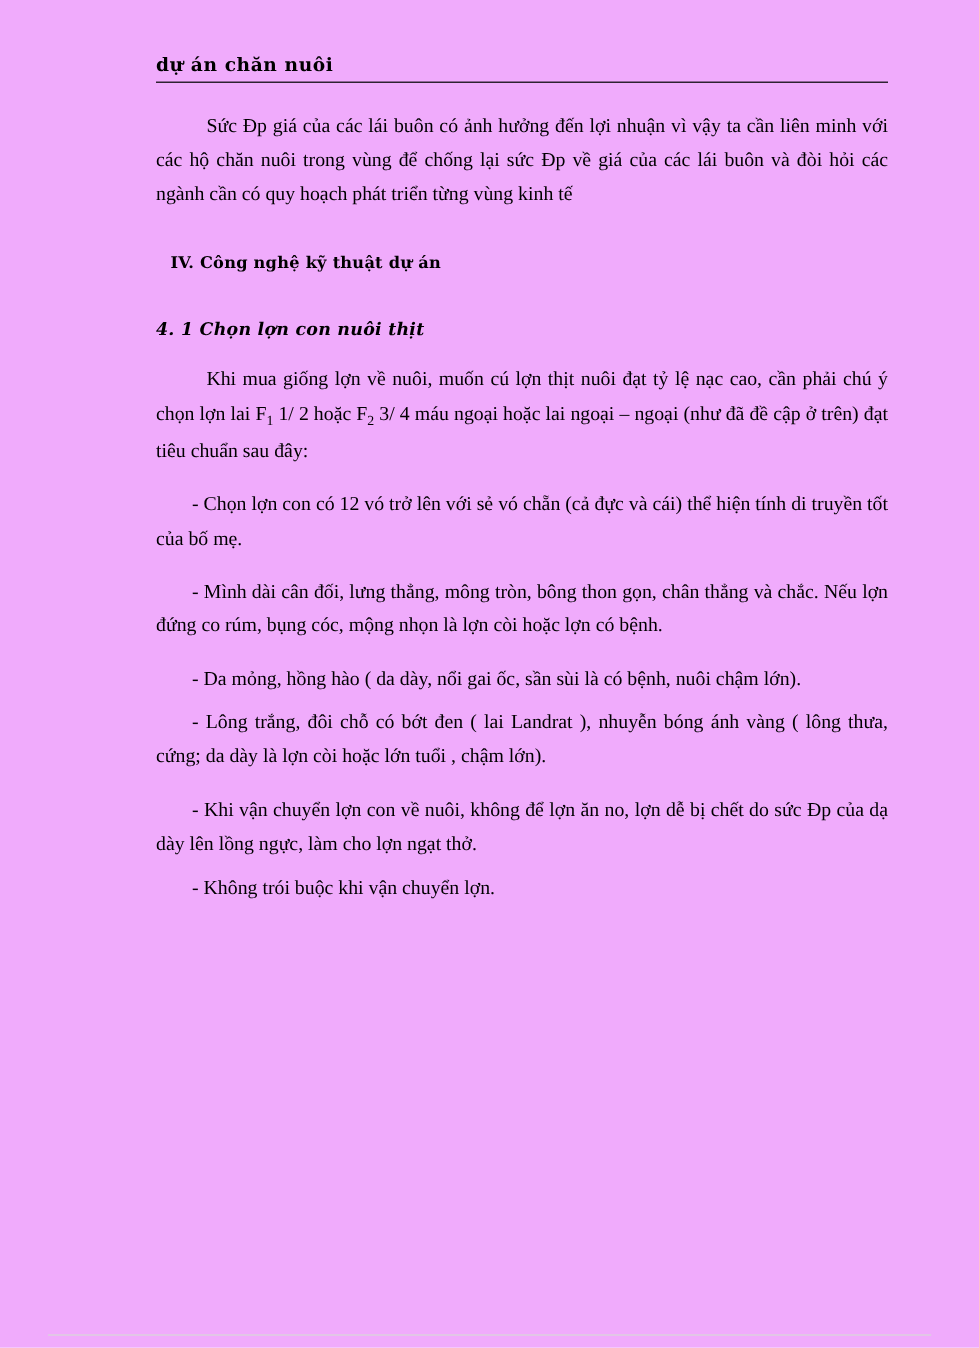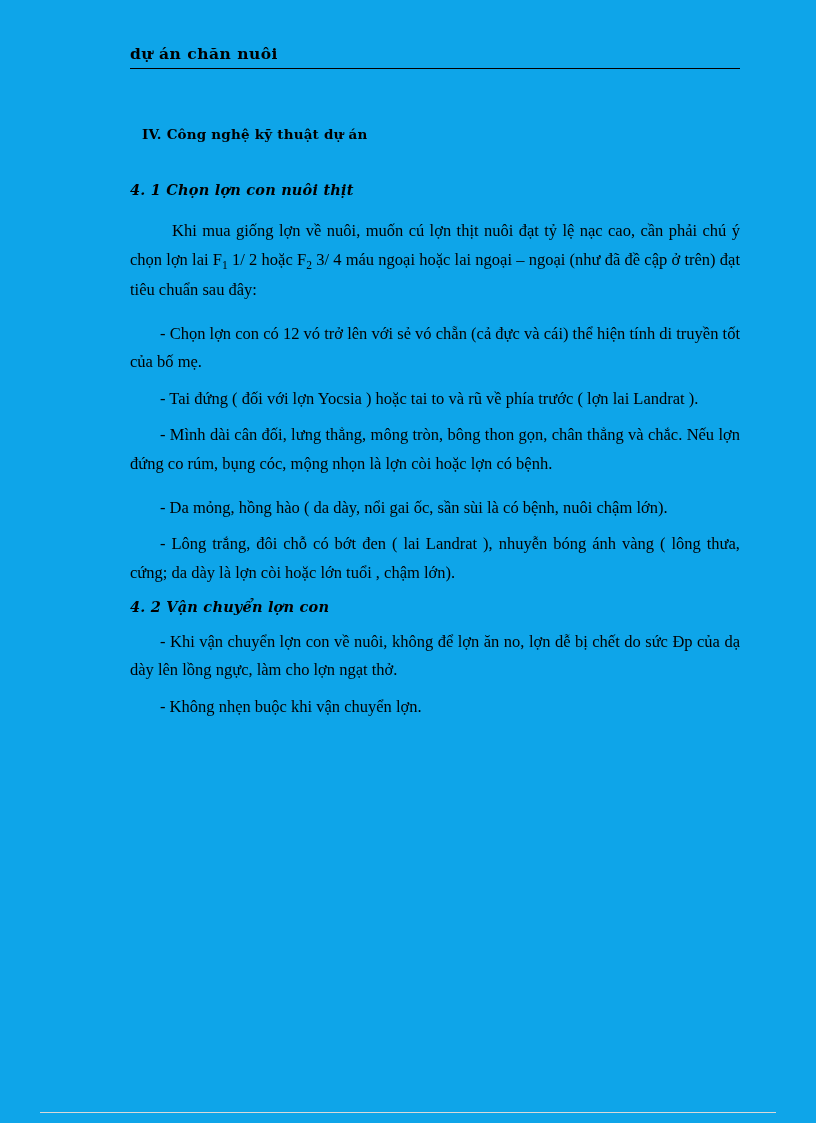--- a/index.html
+++ b/index.html
@@ -13,21 +13,21 @@
     font-family: "Liberation Serif", serif;
     color: #000000;
     position: relative;
     overflow: hidden;
   }
   .page {
     position: absolute;
     top: 0; left: 0;
     width: 816px;
     height: 1123px;
-    background: #0ea5e9;
+    background: #f0abfc;
   }
   .content {
     position: absolute;
     left: 130px;
     top: 44px;
     width: 610px;
   }
   .header-title {
     font-family: "DejaVu Serif", serif;
     font-size: 15.5px;
@@ -87,55 +87,54 @@
 </head>
 <body>
 
 <div class="page">
 
   <div class="content">
 
     <div class="header-title">dự án chăn nuôi</div>
     <div class="header-rule"></div>
 
+    <p class="indent">Sức Đp giá của các lái buôn có ảnh hưởng đến lợi nhuận vì vậy ta cần liên minh với các hộ chăn nuôi trong vùng để chống lại sức Đp về giá của các lái buôn và đòi hỏi các ngành cần có quy hoạch phát triển từng vùng kinh tế</p>
 
     <div class="gap-lg"></div>
     <p class="sec-heading">IV. Công nghệ kỹ thuật dự án</p>
 
     <div class="gap-lg"></div>
     <p class="sub-heading">4. 1 Chọn lợn con nuôi thịt</p>
 
     <div class="gap-md"></div>
     <p class="indent"><span>Khi mua giống lợn về nuôi, muốn cú lợn thịt nuôi đạt tỷ lệ nạc cao, cần phải chú ý chọn lợn lai F</span><sub>1</sub><span> 1/ 2 hoặc F</span><sub>2</sub><span> 3/ 4 máu ngoại hoặc lai ngoại – ngoại (như đã đề cập ở trên) đạt tiêu chuẩn sau đây:</span></p>
 
     <div class="gap-sm"></div>
 
     <div class="gap-sm"></div>
     <p class="dash">- Chọn lợn con có 12 vó trở lên với sẻ vó chẵn (cả đực và cái) thể hiện tính di truyền tốt của bố mẹ.</p>
 
     <div class="gap-sm"></div>
-    <p class="dash">- Tai đứng ( đối với lợn Yocsia ) hoặc tai to và rũ về phía trước ( lợn lai Landrat ).</p>
 
     <div class="gap-sm"></div>
     <p class="dash">- Mình dài cân đối, lưng thẳng, mông tròn, bông thon gọn, chân thẳng và chắc. Nếu lợn đứng co rúm, bụng cóc, mộng nhọn là lợn còi hoặc lợn có bệnh.</p>
 
     <div class="gap-sm"></div>
 
     <div class="gap-sm"></div>
     <p class="dash">- Da mỏng, hồng hào ( da dày, nổi gai ốc, sần sùi là có bệnh, nuôi chậm lớn).</p>
 
     <div class="gap-sm"></div>
     <p class="dash">- Lông trắng, đôi chỗ có bớt đen ( lai Landrat ), nhuyễn bóng ánh vàng ( lông thưa, cứng; da dày là lợn còi hoặc lớn tuổi , chậm lớn).</p>
 
     <div class="gap-sm"></div>
-    <p class="sub-heading">4. 2 Vận chuyển lợn con</p>
 
     <div class="gap-sm"></div>
     <p class="dash">- Khi vận chuyển lợn con về nuôi, không để lợn ăn no, lợn dễ bị chết do sức Đp của dạ dày lên lồng ngực, làm cho lợn ngạt thở.</p>
 
     <div class="gap-sm"></div>
-    <p class="dash">- Không nhẹn buộc khi vận chuyển lợn.</p>
+    <p class="dash">- Không trói buộc khi vận chuyển lợn.</p>
 
   </div>
 
   <div class="footer-rule"></div>
 
 </div>
 
 </body></html>

